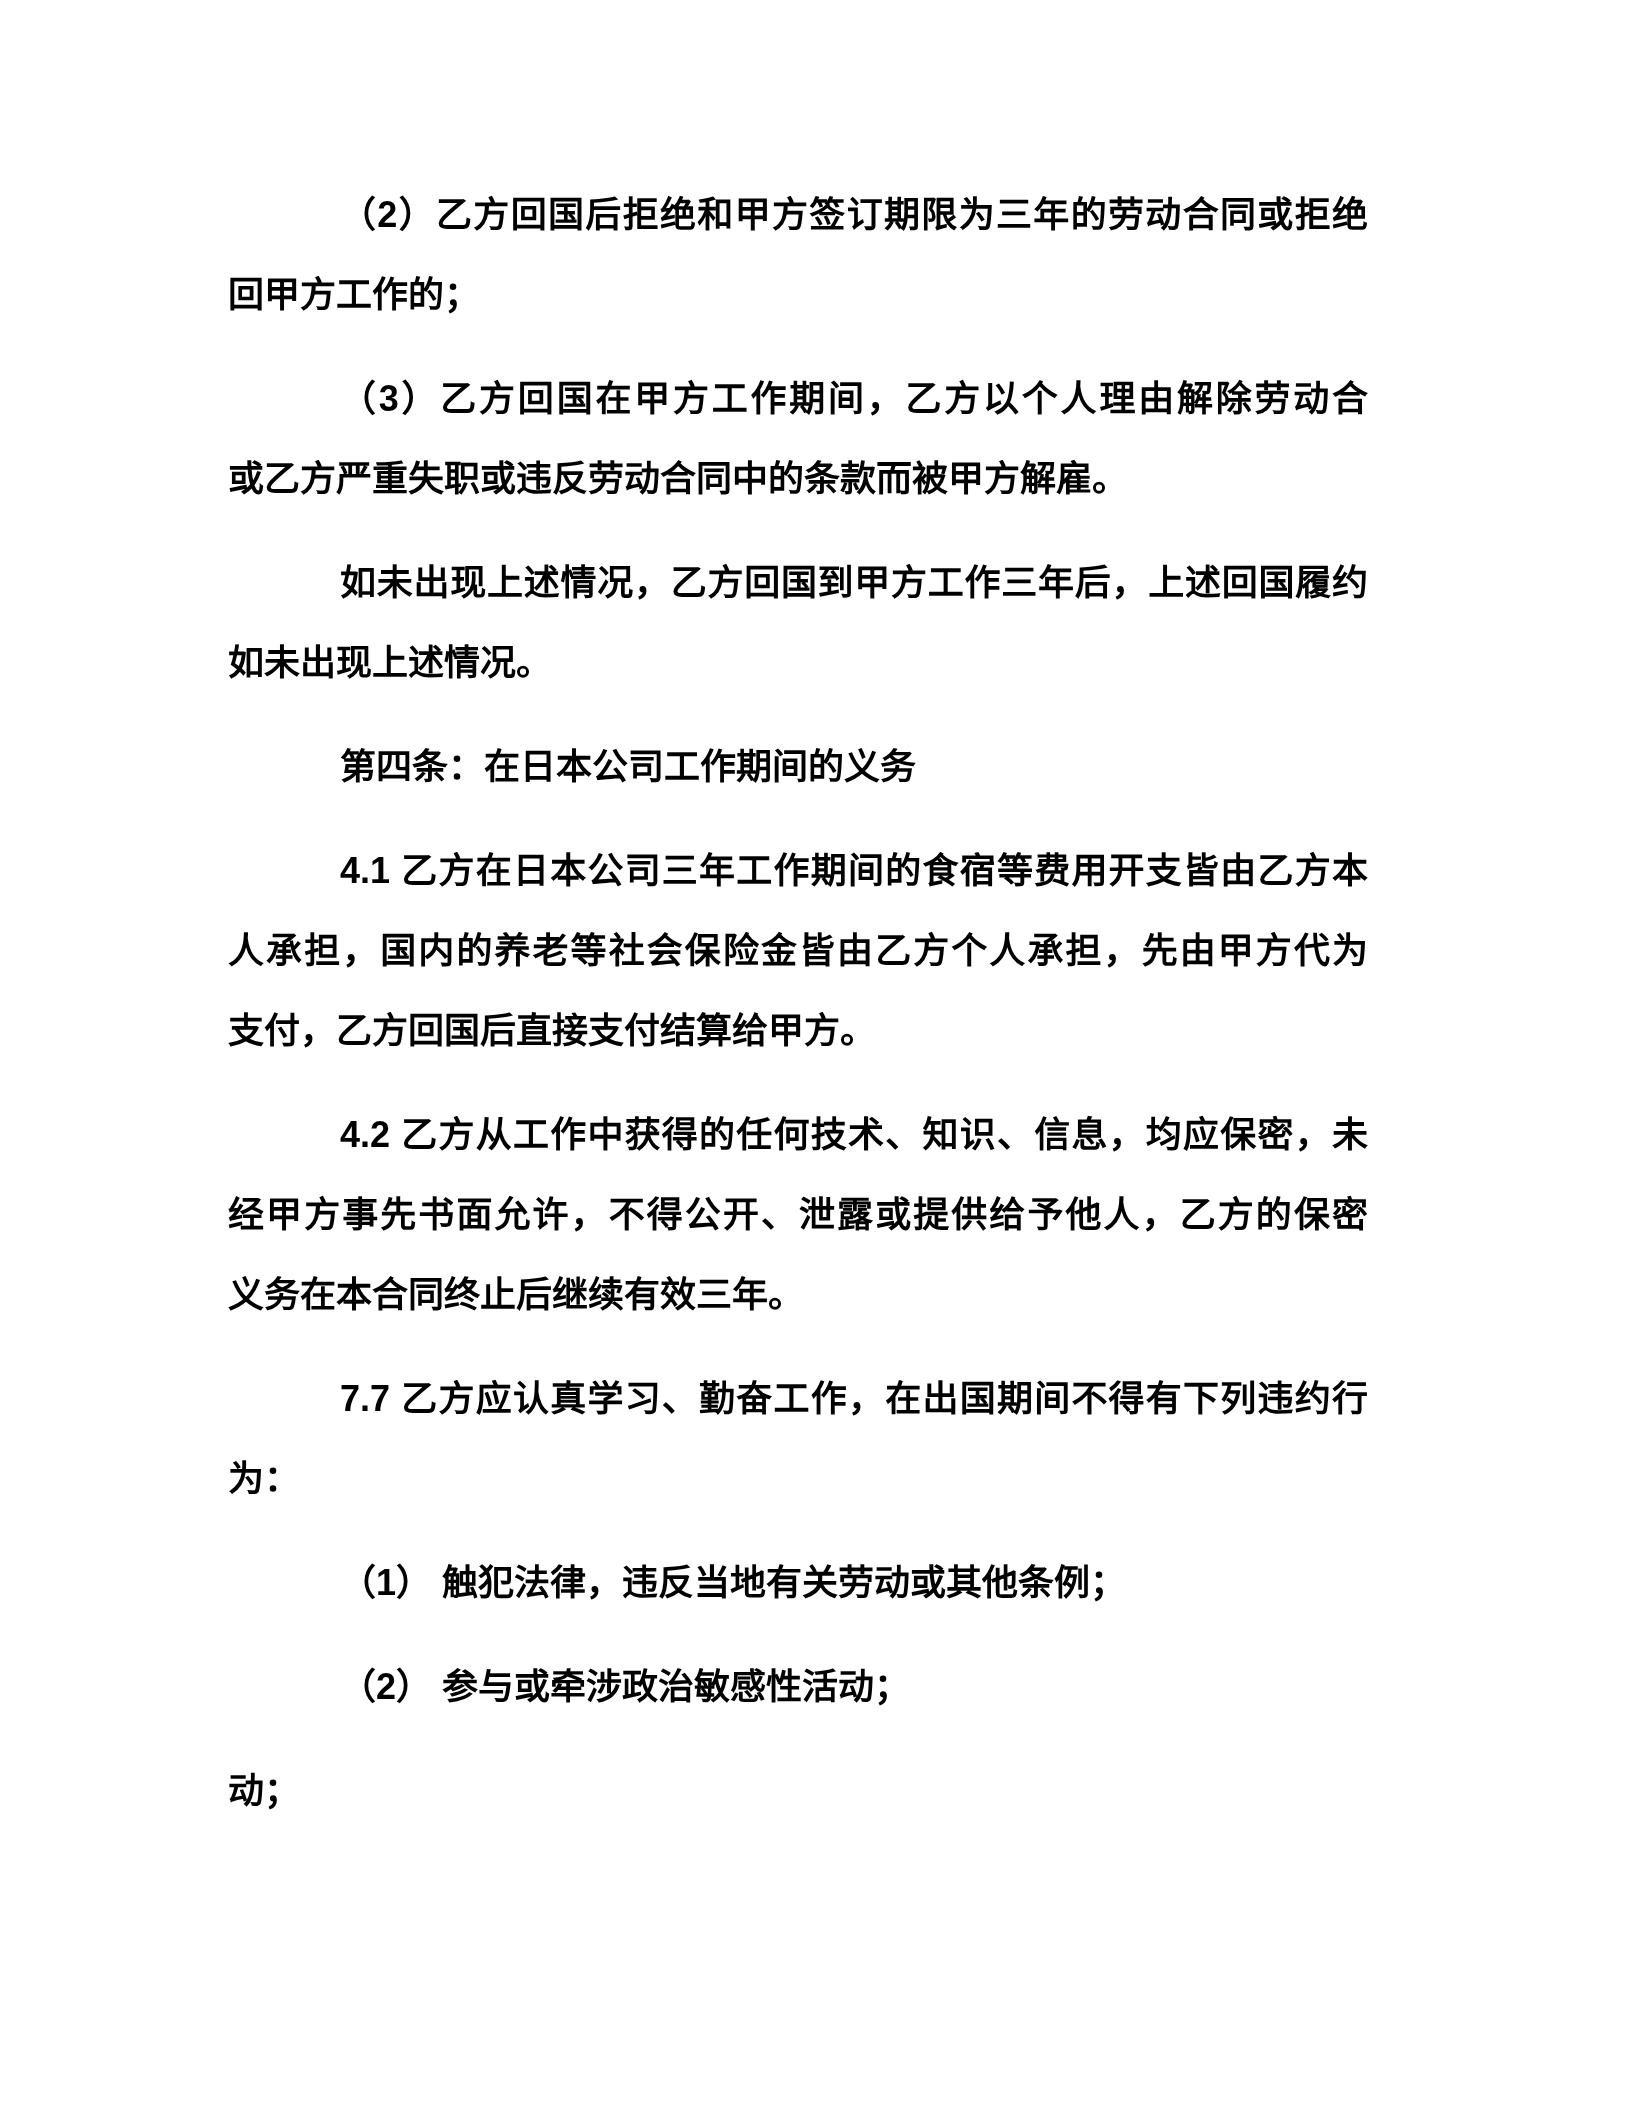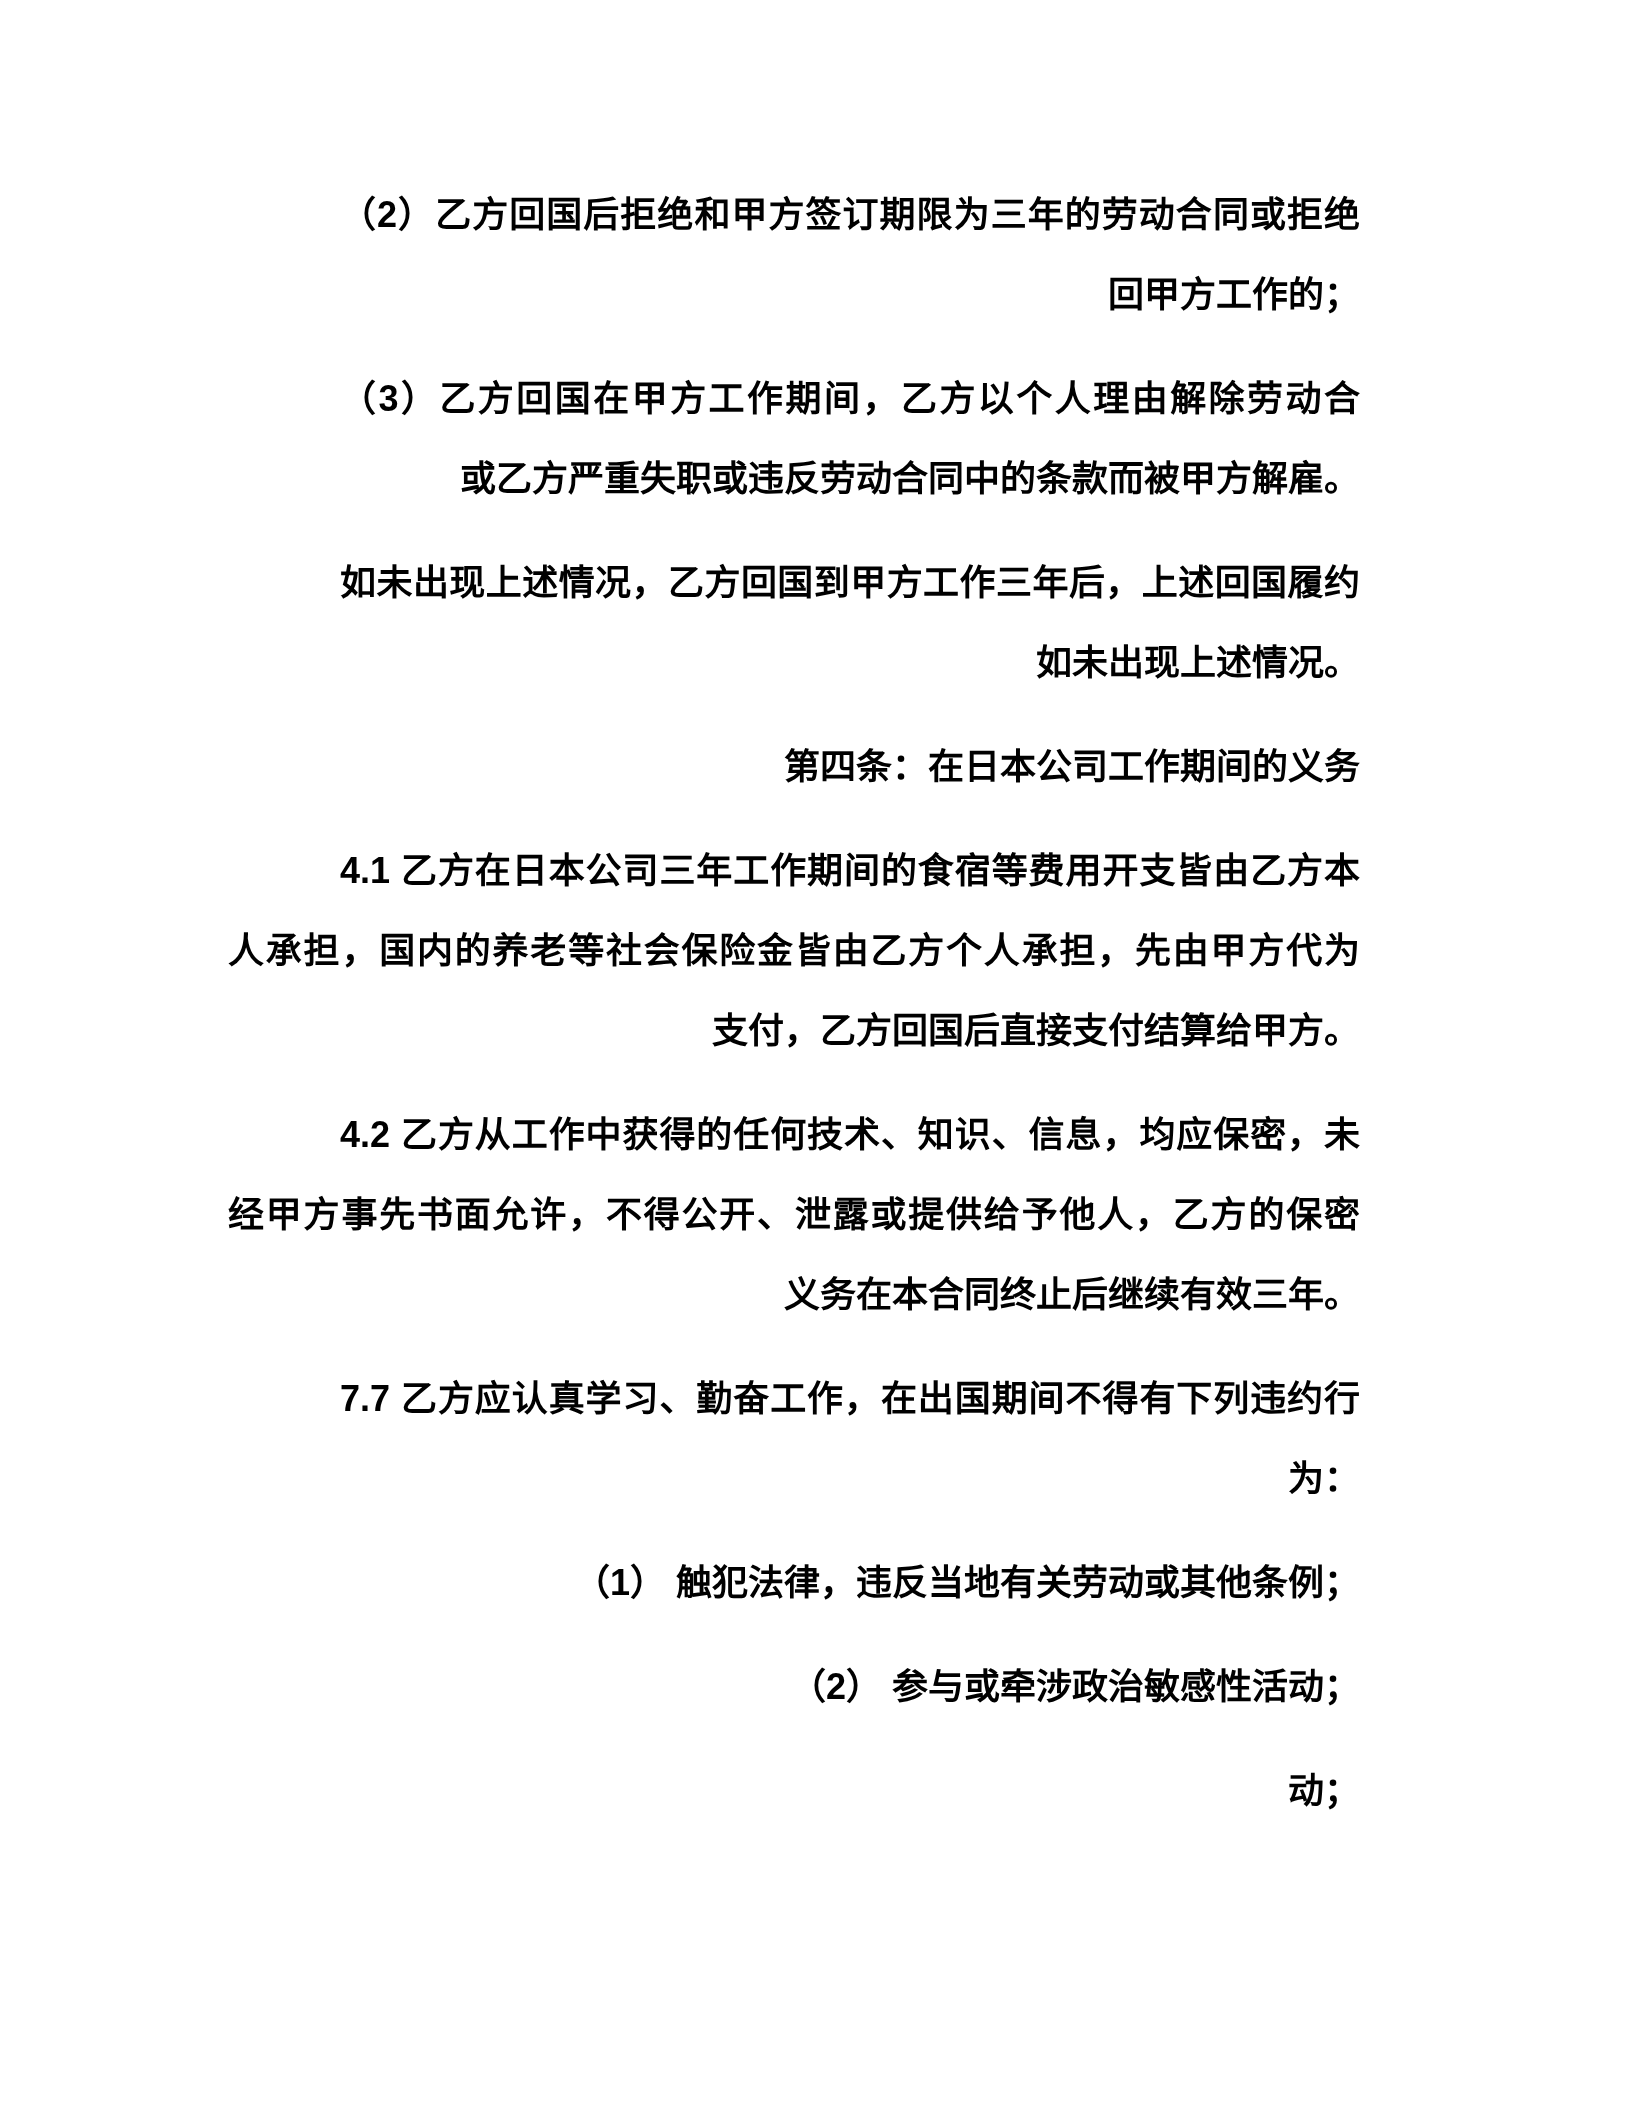--- a/index.html
+++ b/index.html
@@ -22,27 +22,27 @@
   .content {
     position: absolute;
     left: 228px;
     top: 175px;
     width: 1140px;
     color: #000000;
     font-size: 36px;
     font-weight: 700;
   }
   .para {
-    margin: 0 8px 24px 0;
+    margin: 0 0 24px 0;
   }
   .line {
     height: 80px;
     line-height: 80px;
     overflow: hidden;
-    text-align: right;
+    text-align: left;
     white-space: nowrap;
   }
   
   .line.just {
     white-space: normal;
     text-align: justify;
     text-align-last: justify;
   }
   
   .line.first {

